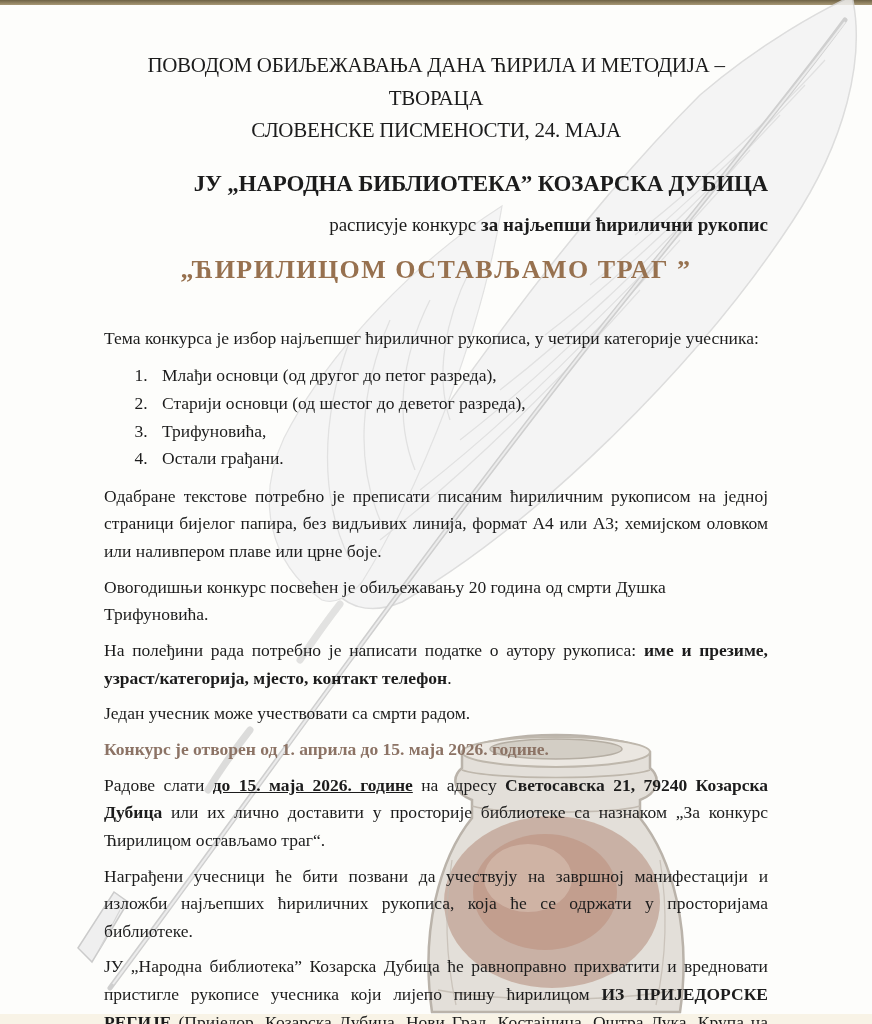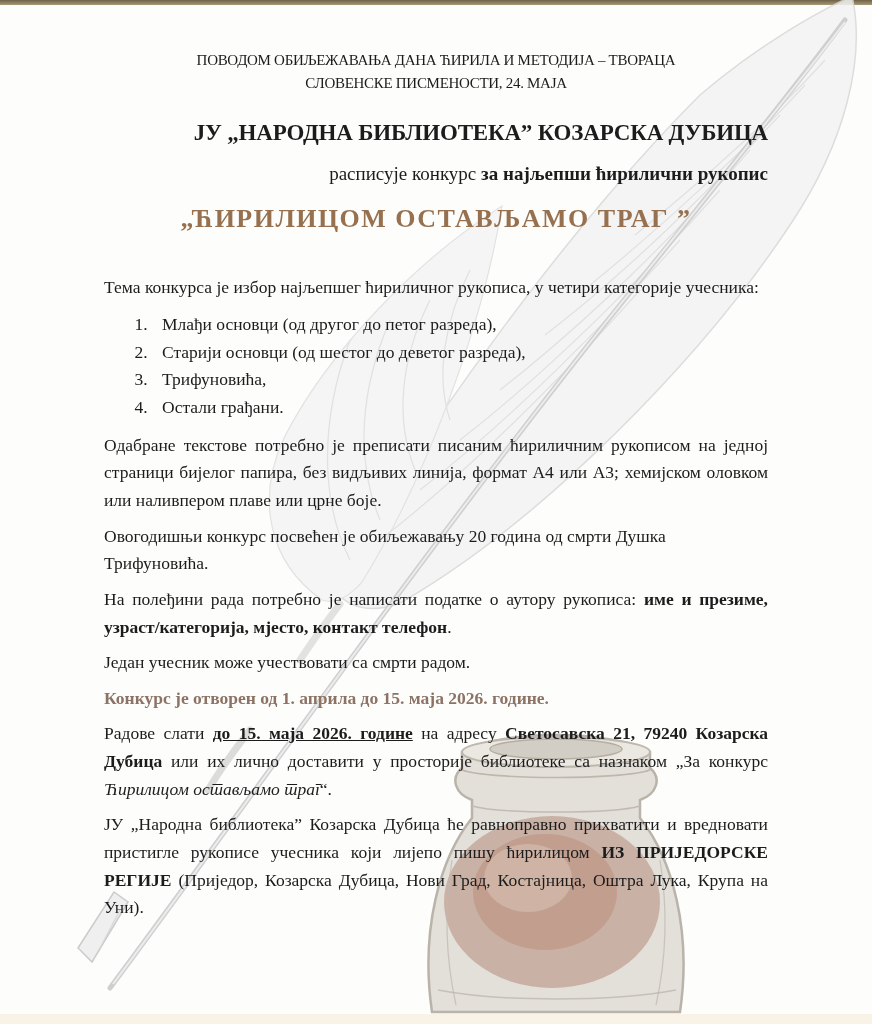--- a/index.html
+++ b/index.html
@@ -8,21 +8,21 @@
     background:#fdfdfb;
     font-family:"Liberation Serif", serif;
     color:#1c1c1c;
   }
   .top-border{height:5px;width:100%;background:linear-gradient(to bottom,var(--c-top1,#6e6245),var(--c-top2,#a99976));}
   .footer-strip{position:absolute;left:0;bottom:0;width:100%;height:10px;background:var(--c-foot,#f8f3e6);}
   .bg-art{position:absolute;left:0;top:0;width:872px;height:1024px;z-index:0;pointer-events:none;}
   .content{position:relative;z-index:1;padding:44px 104px 0 104px;}
 
   .occasion{
-    text-align:center;font-size:15px;line-height:1.55;letter-spacing:-0.3px;
+    text-align:center;font-size:21px;line-height:1.55;letter-spacing:-0.3px;
     margin-bottom:24px;
   }
   .org-name{
     text-align:right;font-size:23px;font-weight:bold;letter-spacing:-0.2px;
     margin-bottom:17px;margin-top:22px;
   }
   .subtitle{text-align:right;font-size:19px;margin-bottom:19px;}
   .subtitle .b{font-weight:bold;}
   .main-title{
     text-align:center;font-size:26px;font-weight:bold;letter-spacing:1.5px;
@@ -30,21 +30,21 @@
   }
 
   .body-text{font-size:17.5px;line-height:1.58;}
   .body-text p{margin:0 0 8px 0;}
   .body-text p.just{text-align:justify;}
   .intro{margin-bottom:10px !important;}
   ol.categories{margin:0 0 10px 0;padding-left:48px;}
   ol.categories li{padding-left:10px;margin:0;}
 
   .seg-bold{font-weight:bold;}
-  .seg-italic{font-style:italic;}
+  .seg-italic{}
   .seg-underline{text-decoration:underline;}
   .seg-accent{color:var(--c-accent,#8c7365);}
   p.accent-line{color:var(--c-accent,#8c7365);font-weight:bold;}
 </style>
 </head>
 <body>
 
 <div class="top-border"></div>
 
 <svg class="bg-art" viewBox="0 0 872 1024" aria-hidden="true">
@@ -124,19 +124,20 @@
 
     <p class="just"><span>На полеђини рада потребно је написати податке о аутору рукописа: </span><span class="seg-bold">име и презиме, узраст/категорија, мјесто, контакт телефон</span><span>.</span></p>
 
     <p><span>Један учесник може учествовати са смрти радом.</span></p>
 
     <p class="accent-line"><span class="seg-bold seg-accent">Конкурс је отворен од 1. априла до 15. маја 2026. године.</span></p>
 
     <p class="just"><span>Радове слати </span><span class="seg-bold seg-underline">до 15. маја 2026. године</span><span> на адресу </span><span class="seg-bold">Светосавска 21, 79240 Козарска Дубица</span><span> или их лично доставити у просторије библиотеке са назнаком „За конкурс </span><span class="seg-italic">Ћирилицом остављамо траг</span><span>“.</span></p>
 
 
+    <p class="just"><span>Награђени учесници ће бити позвани да учествују на завршној манифестацији и изложби најљепших ћириличних рукописа, која ће се одржати у просторијама библиотеке.</span></p>
 
     <p class="just"><span>ЈУ „Народна библиотека” Козарска Дубица ће равноправно прихватити и вредновати пристигле рукописе учесника који лијепо пишу ћирилицом </span><span class="seg-bold">ИЗ ПРИЈЕДОРСКЕ РЕГИЈЕ</span><span> (Приједор, Козарска Дубица, Нови Град, Костајница, Оштра Лука, Крупа на Уни).</span></p>
 
   </div>
 </div>
 
 <div class="footer-strip"></div>
 
 </body></html>

